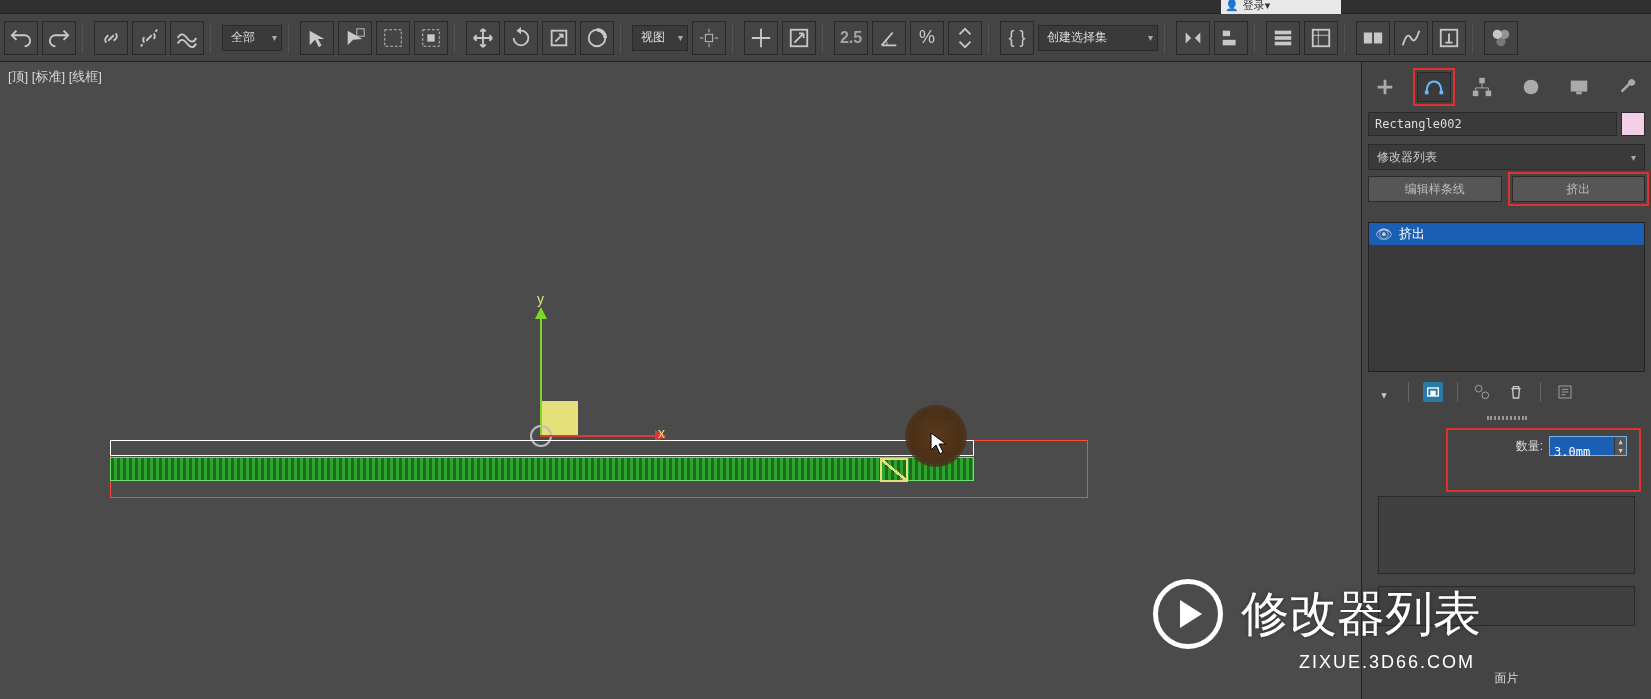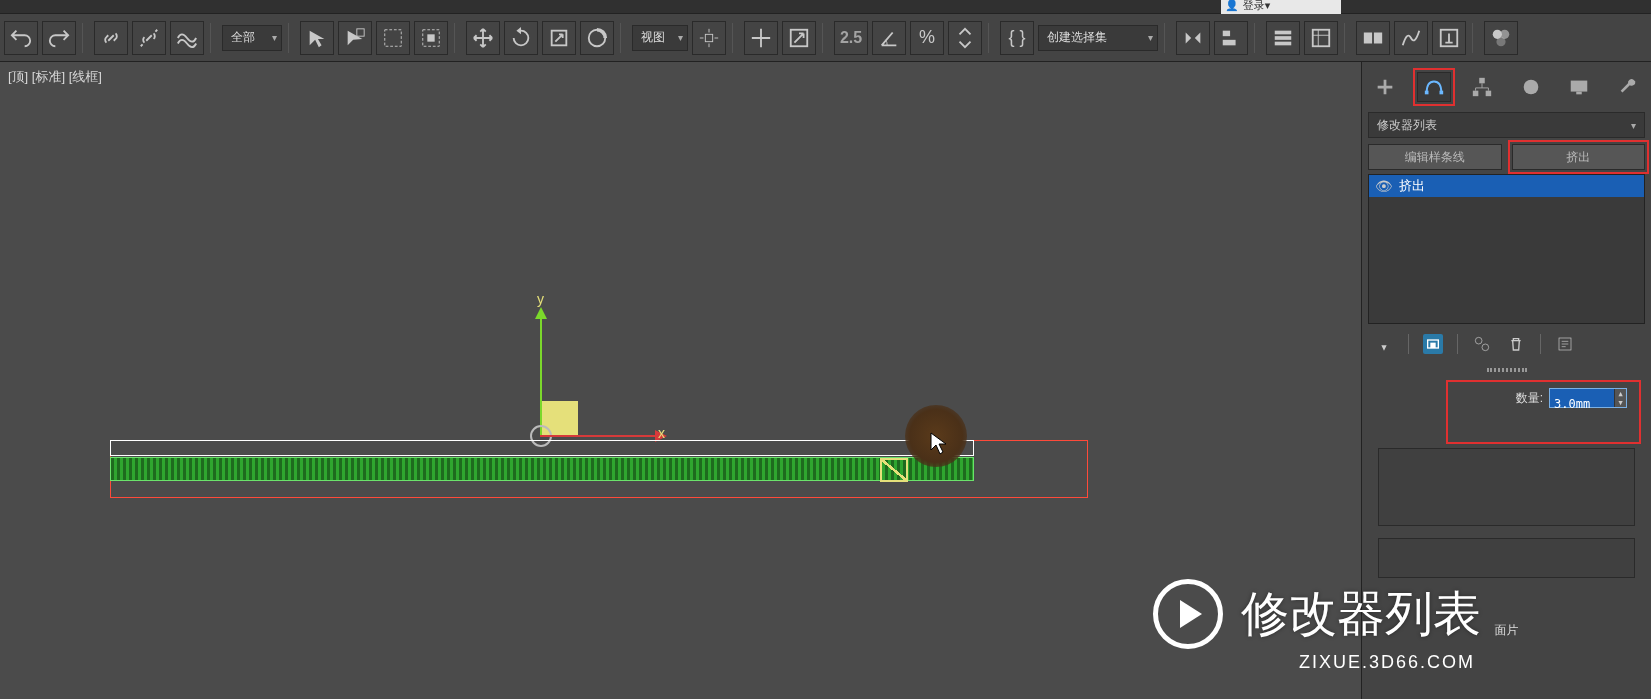--- a/index.html
+++ b/index.html
@@ -220,21 +220,21 @@
     border: 1px solid #2a2a2a;
     color: #ccc;
     padding: 0 8px;
     display: flex;
     align-items: center;
     justify-content: space-between;
     margin-bottom: 6px;
   }
   .mod-list-drop::after { content: "▾"; font-size: 10px; color: #aaa; }
 
-  .mod-actions { display: flex; gap: 10px; margin-bottom: 4px; }
+  .mod-actions { display: flex; gap: 10px; margin-bottom: 20px; }
   .mod-action-btn {
     flex: 1;
     height: 26px;
     background: #565656;
     border: 1px solid #2a2a2a;
     color: #bbb;
     display: flex;
     align-items: center;
     justify-content: center;
   }
@@ -618,20 +618,26 @@
             <rect x="9" y="17" width="6" height="3" fill="currentColor"></rect>
           </svg>
         </div>
       <div class="ptab">
           <svg width="22" height="22" viewBox="0 0 24 24">
             <path d="M20 6 A4 4 0 0 1 14 10 L6 18 L4 16 L12 8 A4 4 0 0 1 18 4 Z" fill="currentColor"></path>
           </svg>
         </div>
     </div>
 
+    <div class="name-row">
+      <div class="obj-name">
+          <span>Rectangle002</span>
+        </div>
+      <div class="color-swatch"></div>
+    </div>
 
     <div class="mod-list-drop">
         <span>修改器列表</span>
       </div>
 
     <div class="mod-actions">
       <div class="mod-action-btn">编辑样条线</div>
       <div class="mod-action-btn red-hl">挤出</div>
     </div>
 

